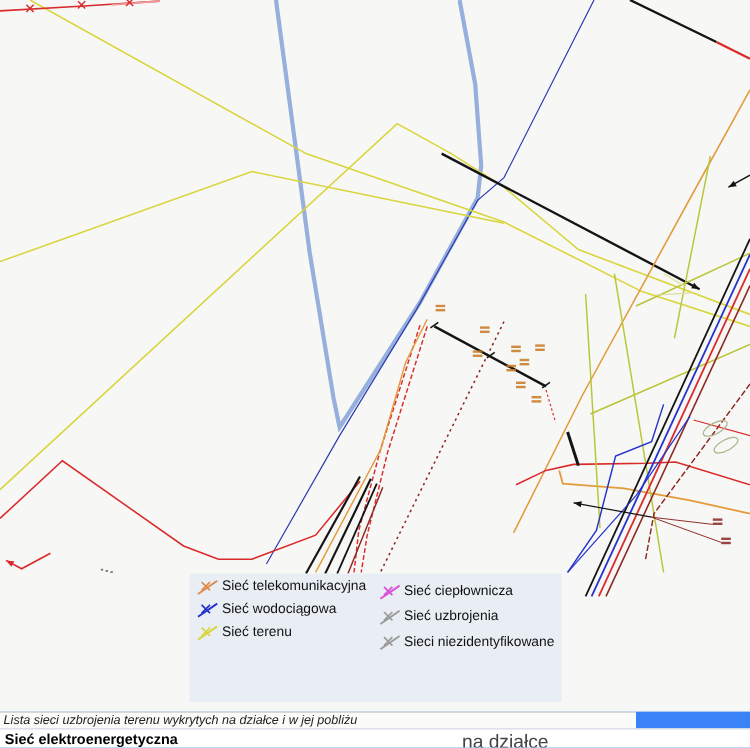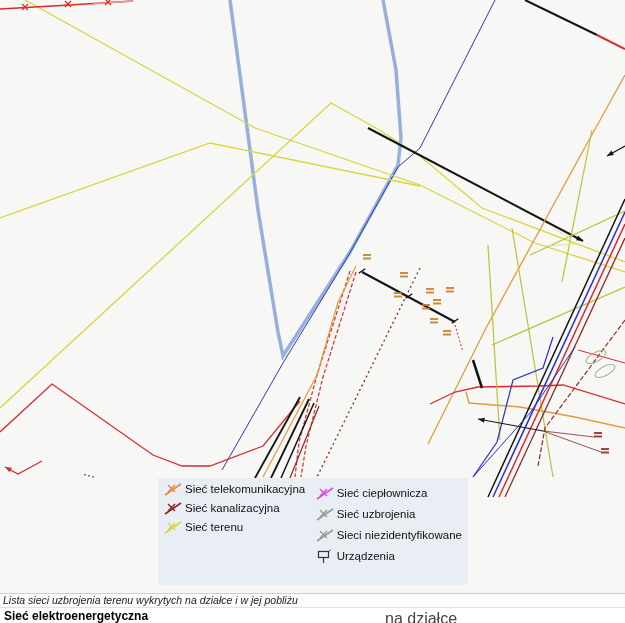--- a/index.html
+++ b/index.html
@@ -6,21 +6,21 @@
   .screen{position:relative;width:625px;height:623px;background:#3b82f6;overflow:hidden;}
   .map-viewport{position:absolute;left:0;top:0;width:625px;height:593px;background:#f7f7f5;overflow:hidden;}
   #mapsvg{position:absolute;left:0;top:0;}
   .legend{position:absolute;left:158px;top:478px;width:310px;height:107px;background:#e9edf4;
           display:flex;padding:3px 6px;box-sizing:border-box;}
   .leg-col{display:flex;flex-direction:column;}
   .leg-col.c1{width:160px;gap:3px;}
   .leg-col.c2{flex:1;gap:5px;padding-top:4px;}
   .leg-item{display:flex;align-items:center;gap:3px;font-size:11.5px;color:#111;white-space:nowrap;}
   .leg-item svg{flex:0 0 auto;}
-  .caption-bar{position:absolute;left:0;top:593px;width:625px;height:14px;background:#fbfbf9;
+  .caption-bar{position:absolute;left:0;top:593px;width:530px;height:14px;background:#fbfbf9;
           border-top:1px solid #cfcfcf;box-sizing:border-box;font-style:italic;font-size:10.5px;
           color:#222;line-height:12px;padding-left:3px;}
   .bottom-row{position:absolute;left:0;top:607px;width:625px;height:28px;background:#ffffff;
           border-top:1px solid #e2e2e2;box-sizing:border-box;}
   .net-name{position:absolute;left:4px;top:1px;font-weight:bold;font-size:12px;color:#000;}
   .col-head{position:absolute;left:385px;top:2px;font-size:16px;color:#444;}
 </style>
 </head>
 <body>
 
@@ -118,25 +118,25 @@
           <div class="leg-item">
             <svg width="18" height="16" viewBox="0 0 18 16">
               <line x1="1" y1="14" x2="17" y2="3" stroke="#e08a44" stroke-width="1.6"></line>
               <line x1="4" y1="4" x2="11" y2="11" stroke="#e08a44" stroke-width="1.4"></line>
               <line x1="4" y1="11" x2="11" y2="4" stroke="#e08a44" stroke-width="1.4"></line>
             </svg>
             <span>Sieć telekomunikacyjna</span>
           </div>
           <div class="leg-item">
             <svg width="18" height="16" viewBox="0 0 18 16">
-              <line x1="1" y1="14" x2="17" y2="3" stroke="#8c2723" stroke-width="1.6"></line>
-              <line x1="4" y1="4" x2="11" y2="11" stroke="#8c2723" stroke-width="1.4"></line>
-              <line x1="4" y1="11" x2="11" y2="4" stroke="#8c2723" stroke-width="1.4"></line>
+              <line x1="1" y1="14" x2="17" y2="3" stroke="#2433cc" stroke-width="1.6"></line>
+              <line x1="4" y1="4" x2="11" y2="11" stroke="#2433cc" stroke-width="1.4"></line>
+              <line x1="4" y1="11" x2="11" y2="4" stroke="#2433cc" stroke-width="1.4"></line>
             </svg>
-            <span>Sieć kanalizacyjna</span>
+            <span>Sieć wodociągowa</span>
           </div>
           <div class="leg-item">
             <svg width="18" height="16" viewBox="0 0 18 16">
               <line x1="1" y1="14" x2="17" y2="3" stroke="#d9d53c" stroke-width="1.6"></line>
               <line x1="4" y1="4" x2="11" y2="11" stroke="#d9d53c" stroke-width="1.4"></line>
               <line x1="4" y1="11" x2="11" y2="4" stroke="#d9d53c" stroke-width="1.4"></line>
             </svg>
             <span>Sieć terenu</span>
           </div>
         </div>
@@ -158,28 +158,20 @@
             <span>Sieć uzbrojenia</span>
           </div>
           <div class="leg-item">
             <svg width="18" height="16" viewBox="0 0 18 16">
               <line x1="1" y1="14" x2="17" y2="3" stroke="#9a9a9a" stroke-width="1.6"></line>
               <line x1="4" y1="4" x2="11" y2="11" stroke="#9a9a9a" stroke-width="1.4"></line>
               <line x1="4" y1="11" x2="11" y2="4" stroke="#9a9a9a" stroke-width="1.4"></line>
             </svg>
             <span>Sieci niezidentyfikowane</span>
           </div>
-          <div class="leg-item">
-            <svg width="18" height="16" viewBox="0 0 18 16">
-              <rect x="2.5" y="3.5" width="10" height="6" fill="none" stroke="#333333" stroke-width="1.2"></rect>
-              <line x1="7.5" y1="9.5" x2="7.5" y2="15" stroke="#333333" stroke-width="1.2"></line>
-              <line x1="12.5" y1="3.5" x2="14.5" y2="2" stroke="#333333" stroke-width="1"></line>
-            </svg>
-            <span>Urządzenia</span>
-          </div>
         </div>
     </div>
   </div>
   <div class="caption-bar">
     <span>Lista sieci uzbrojenia terenu wykrytych na działce i w jej pobliżu</span>
   </div>
   <div class="bottom-row">
     <span class="net-name">Sieć elektroenergetyczna</span>
     <span class="col-head">na działce</span>
   </div>

